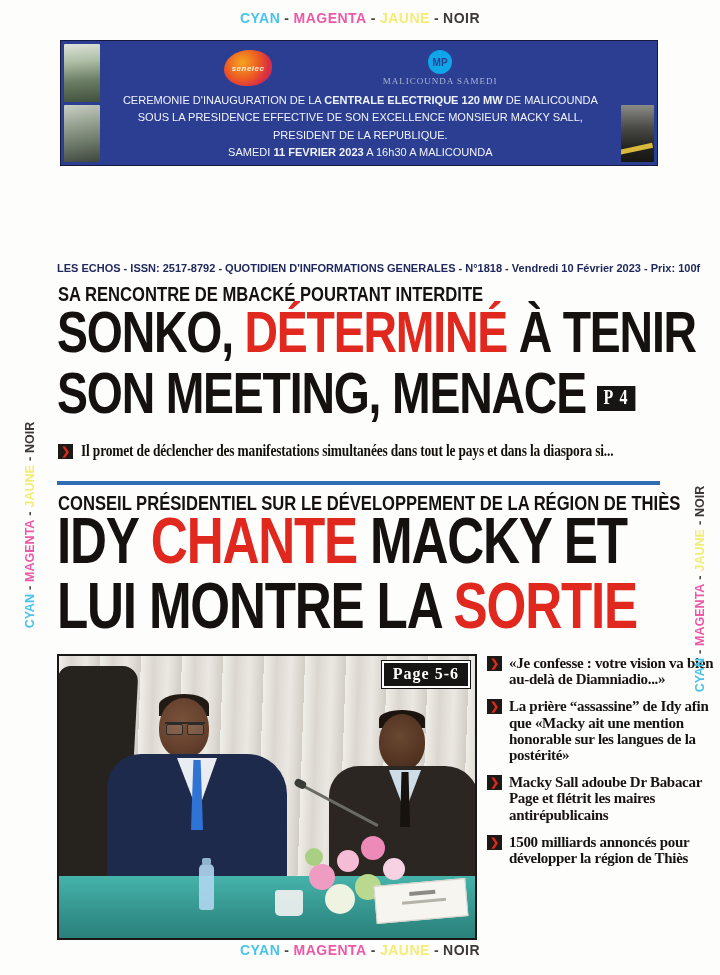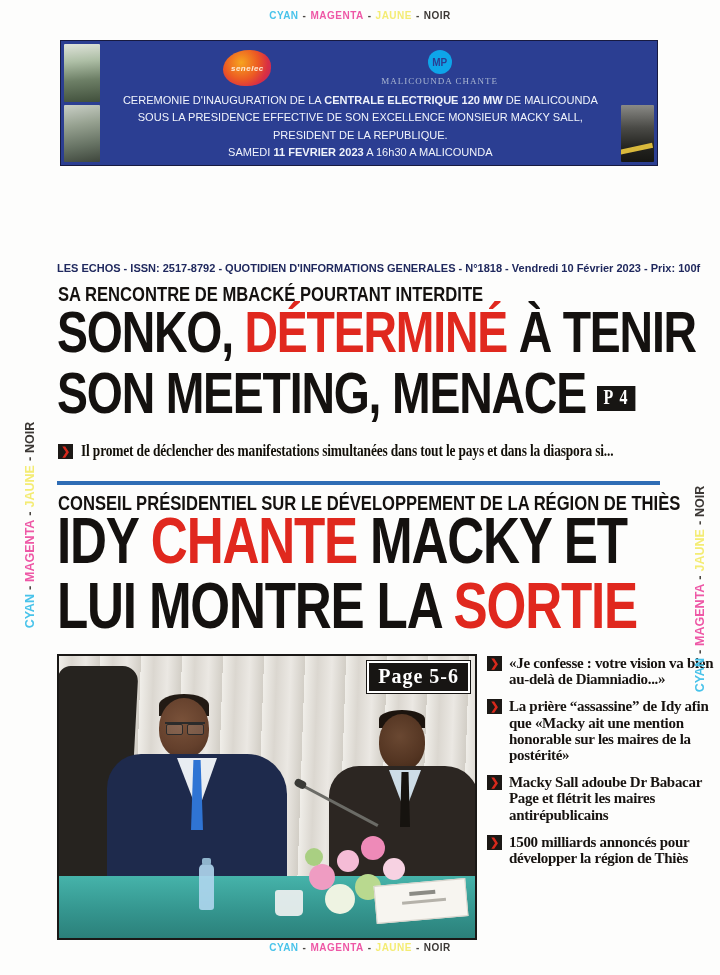--- a/index.html
+++ b/index.html
@@ -1,21 +1,21 @@
 <!DOCTYPE html>
 <html><head>
 <meta charset="utf-8">
 <style>
   * { margin:0; padding:0; box-sizing:border-box; }
   html,body { background:#ffffff; }
   body { font-family:"Liberation Sans", sans-serif; }
   .page { position:relative; width:720px; height:975px; background:#fdfdfc; overflow:hidden; }
 
   
-  .reg { position:absolute; width:100%; text-align:center; font-size:10px; font-weight:bold; letter-spacing:.5px; }
+  .reg { position:absolute; width:100%; text-align:center; font-size:14px; font-weight:bold; letter-spacing:.5px; }
   .reg-top { top:10px; }
   .reg-bottom { top:942px; }
   .vreg { position:absolute; width:230px; text-align:center; font-size:12.5px; font-weight:bold; white-space:nowrap; }
   .vreg-left  { left:-85px; top:518px; transform:rotate(-90deg); }
   .vreg-right { left:585px; top:582px; transform:rotate(-90deg); }
   .c-cyan { color:#49c3ea; } .c-mag { color:#ee58a6; } .c-jaune { color:#f4ec74; } .c-noir { color:#3c3835; }
   .c-sep { color:#4a4642; margin:0 4px; }
 
   
   .banner { position:absolute; left:60px; top:40px; width:598px; height:126px; background:#2b3e92; border:1px solid #171a40; display:flex; }
@@ -81,21 +81,21 @@
   .mic::after { content:""; position:absolute; left:-8px; top:-3px; width:12px; height:8px; border-radius:4px; background:#3a3a36; }
   .table { position:absolute; left:0; bottom:0; width:100%; height:62px; background:linear-gradient(180deg,#46b3aa 0%,#35968f 55%,#2b807a 100%); }
   .bottle { position:absolute; left:140px; bottom:28px; width:15px; height:46px; background:rgba(175,214,238,.9); border-radius:5px 5px 3px 3px; }
   .bottle::before { content:""; position:absolute; left:3px; top:-6px; width:9px; height:7px; background:#8fb4cc; border-radius:2px; }
   .glass { position:absolute; left:216px; bottom:22px; width:28px; height:26px; background:rgba(238,240,240,.92); border-radius:3px 3px 5px 5px; }
   .flowers { position:absolute; left:244px; bottom:14px; width:120px; height:90px; }
   .fl { position:absolute; border-radius:50%; }
   .namecard { position:absolute; right:8px; bottom:18px; width:92px; height:38px; background:#f7f5f0; border:1px solid #d8d4cc; transform:rotate(-5deg); }
   .namecard::before { content:""; position:absolute; left:34px; top:8px; width:26px; height:4px; background:#8b8b85; }
   .namecard::after { content:""; position:absolute; left:26px; top:17px; width:44px; height:3px; background:#b5b2aa; }
-  .photo-badge { position:absolute; right:5px; top:5px; background:#171513; color:#fff; border:2px solid #fff; outline:1.5px solid #171513; font-family:"Liberation Serif", serif; font-weight:bold; font-size:20px; letter-spacing:1px; padding:2px 9px 3px; }
+  .photo-badge { position:absolute; right:5px; top:5px; background:#171513; color:#fff; border:2px solid #fff; outline:1.5px solid #171513; font-family:"Liberation Serif", serif; font-weight:bold; font-size:16px; letter-spacing:1px; padding:2px 9px 3px; }
 
   
   .sidebar { position:absolute; left:487px; top:655px; width:228px; display:flex; flex-direction:column; gap:11px; }
   .sb-item { display:flex; gap:7px; align-items:flex-start; }
   .sb-text { font-family:"Liberation Serif", serif; font-weight:bold; font-size:15px; line-height:1.08; color:#171310; letter-spacing:-.3px; }
   .sb-item .bullet-sq { margin-top:1px; }
 </style>
 </head>
 <body>
 
@@ -108,21 +108,21 @@
       <div class="b-ph ph-plant1"></div>
       <div class="b-ph ph-plant2"></div>
     </div>
     <div class="b-center">
       <div class="b-logos">
         <div class="senelec-blob">
             <span class="senelec-text">senelec</span>
           </div>
         <div class="mp-logo">
           <div class="mp-circle">MP</div>
-          <div class="mp-label">MALICOUNDA CHANTE</div>
+          <div class="mp-label">MALICOUNDA SAMEDI</div>
         </div>
       </div>
       <div class="b-line"><span>CEREMONIE D'INAUGURATION DE LA </span><span class="b-bold">CENTRALE ELECTRIQUE 120 MW</span><span> DE MALICOUNDA</span></div>
       <div class="b-line">SOUS LA PRESIDENCE EFFECTIVE DE SON EXCELLENCE MONSIEUR MACKY SALL,</div>
       <div class="b-line">PRESIDENT DE LA REPUBLIQUE.</div>
       <div class="b-line"><span>SAMEDI </span><span class="b-bold">11 FEVRIER 2023</span><span> A 16h30 A MALICOUNDA</span></div>
     </div>
     <div class="b-strip b-strip-r">
       <div class="b-ph ph-engines"></div>
       <div class="b-ph ph-hall"></div>
@@ -185,21 +185,21 @@
     <div class="photo-badge">Page 5-6</div>
   </div>
 
   <div class="sidebar">
     <div class="sb-item">
       <span class="bullet-sq">❯</span>
       <span class="sb-text">«Je confesse : votre vision va bien au-delà de Diamniadio...»</span>
     </div>
     <div class="sb-item">
       <span class="bullet-sq">❯</span>
-      <span class="sb-text">La prière “assassine” de Idy afin que «Macky ait une mention honorable sur les maires de la postérité»</span>
+      <span class="sb-text">La prière “assassine” de Idy afin que «Macky ait une mention honorable sur les langues de la postérité»</span>
     </div>
     <div class="sb-item">
       <span class="bullet-sq">❯</span>
       <span class="sb-text">Macky Sall adoube Dr Babacar Page et flétrit les maires antirépublicains</span>
     </div>
     <div class="sb-item">
       <span class="bullet-sq">❯</span>
       <span class="sb-text">1500 milliards annoncés pour développer la région de Thiès</span>
     </div>
   </div>

